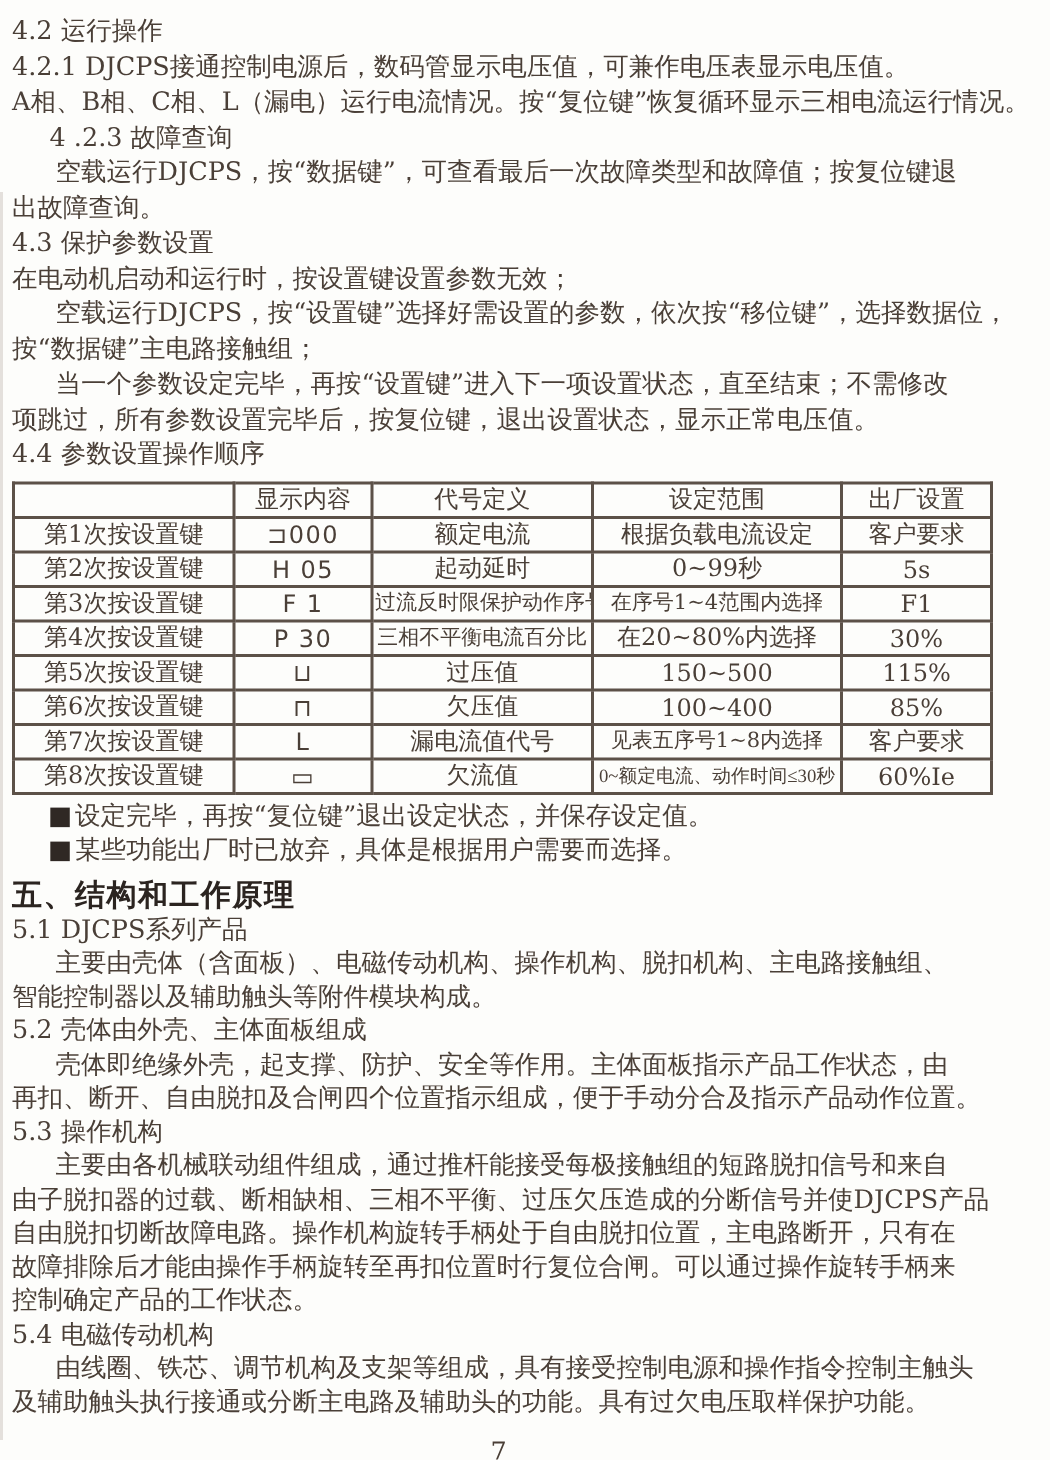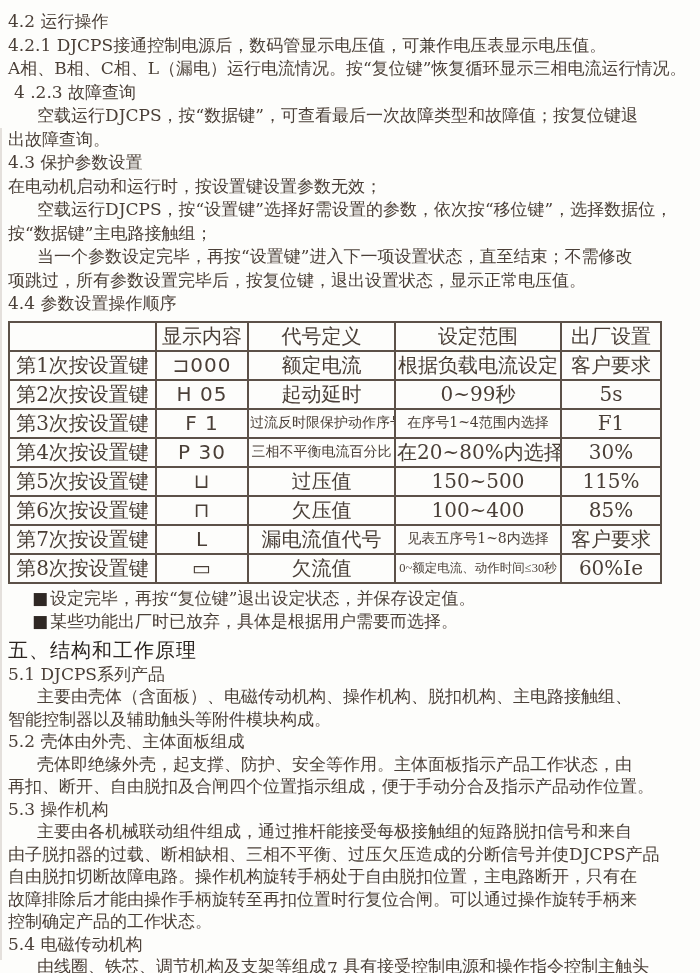--- a/index.html
+++ b/index.html
@@ -5,49 +5,49 @@
   html,body{margin:0;padding:0;}
   body{
     width:700px;height:973px;overflow:hidden;position:relative;
     background:#fdfdfb;
     color:#4a3f37;
     font-family:"DejaVu Serif","Liberation Serif",serif;
   }
   .page{position:absolute;left:8px;top:10px;width:686px;}
   .t-line{font-size:17px;line-height:23.5px;white-space:nowrap;letter-spacing:0;}
   .ind{padding-left:29px;}
-  .tiny-ind{padding-left:6px;}
+  .tiny-ind{padding-left:6px;margin-left:19px;}
   .sec5 .t-line{line-height:22.5px;}
 
   table.settings{
     border-collapse:collapse;
     margin:5px 0 3px 0;
     table-layout:fixed;
     width:652px;
   }
   table.settings td{
     border:2px solid #5c5148;
     text-align:center;
-    font-size:20px;
+    font-size:16px;
     height:20.5px;
     padding:0 1px;
     white-space:nowrap;
     overflow:hidden;
     color:#4a3f37;
   }
   table.settings td.small{font-size:14px;}
   table.settings td.xsmall{font-size:12.5px;font-family:Liberation Serif, serif;}
   td.glyph{font-family:"DejaVu Sans","Liberation Sans",sans-serif;font-size:16px;letter-spacing:1px;margin-left:31px;}
 
   .note-line{font-size:17px;line-height:23.5px;white-space:nowrap;padding-left:24px;}
   .bullet{display:inline-block;margin-right:2px;color:#2f2824;}
 
   .big-heading{
     font-family:"DejaVu Sans","Liberation Sans",sans-serif;
-    font-weight:normal;font-size:20px;line-height:26px;
+    font-weight:bold;font-size:20px;line-height:26px;
     color:#2b2420;letter-spacing:1px;margin-top:3px;
   }
   .page-number{
     position:absolute;left:327px;top:958px;
     font-size:17px;color:#4a3f37;
   }
   .scan-edge{
     position:absolute;left:0;top:128px;width:2px;height:832px;
     background:#cfc9c2;opacity:.55;
   }

